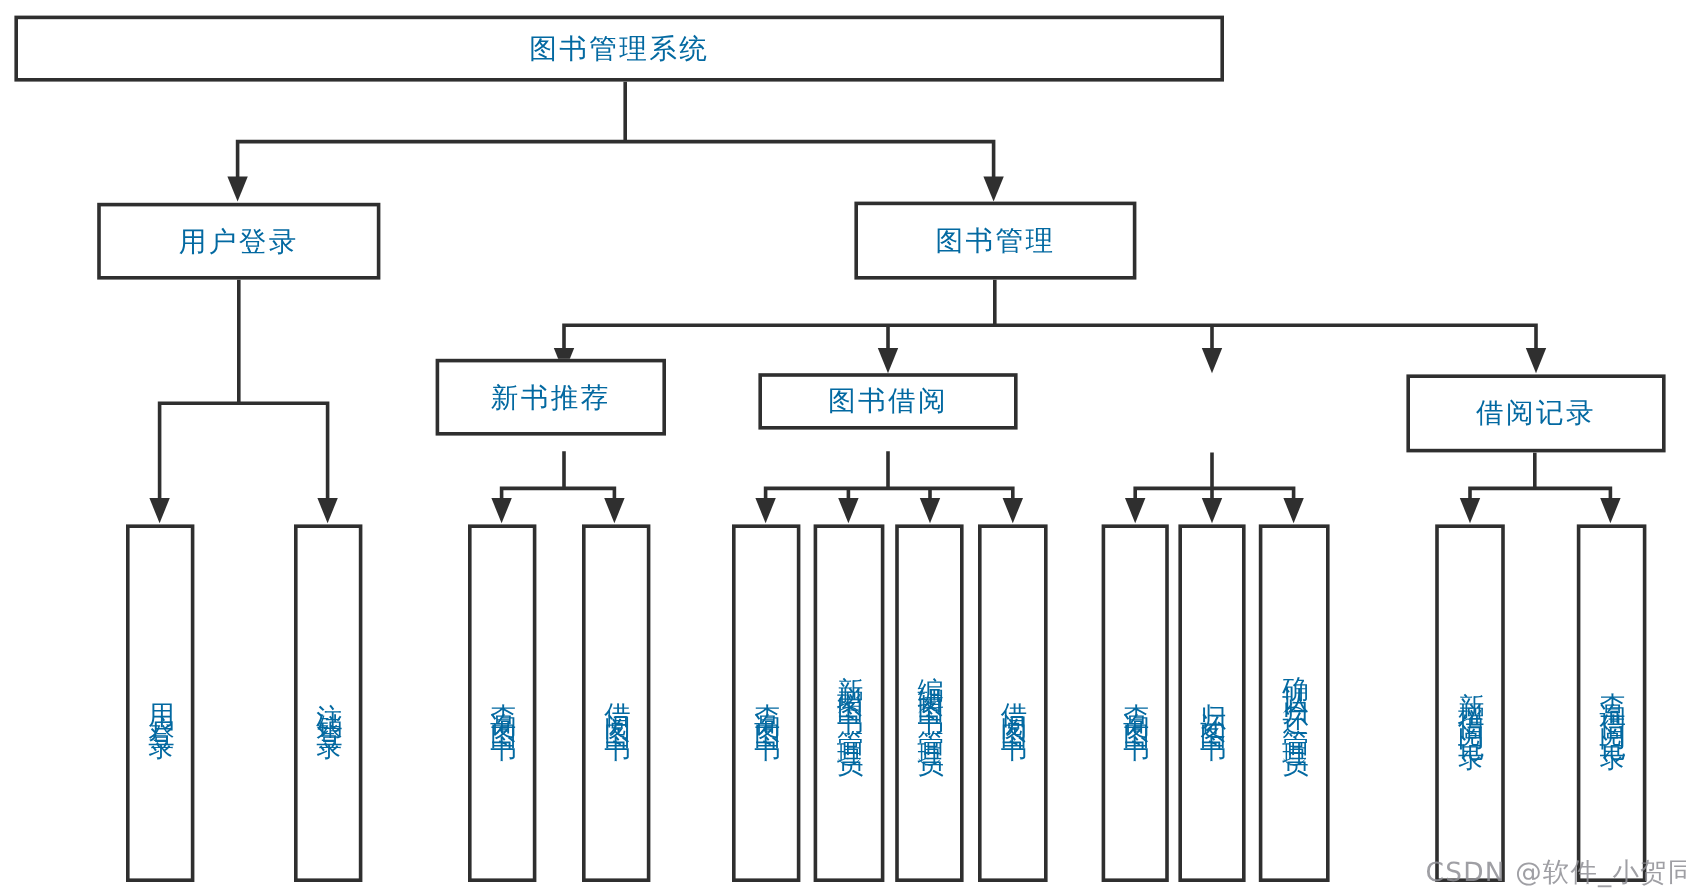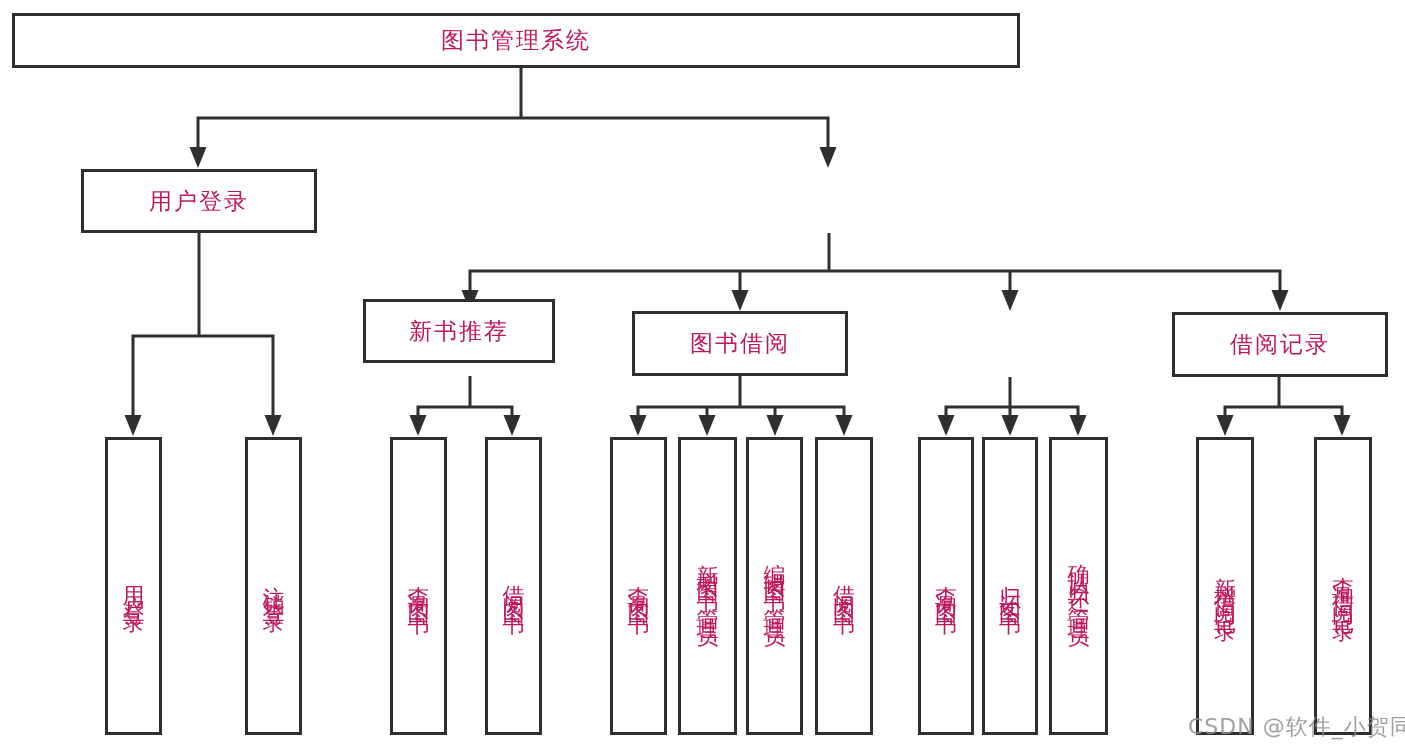--- a/index.html
+++ b/index.html
@@ -19,21 +19,21 @@
     position: absolute;
     left: 0;
     top: 0;
     pointer-events: none;
   }
   .node {
     position: absolute;
     box-sizing: border-box;
     border: 3px solid #2f2f2f;
     background: #ffffff;
-    color: #be185d;
+    color: #0369a1;
     display: flex;
     align-items: center;
     justify-content: center;
     font-size: 23px;
     letter-spacing: 2px;
     text-align: center;
     white-space: nowrap;
   }
   .vnode {
     font-size: 22px;
@@ -95,25 +95,28 @@
     </g>
   </svg>
 
   <div class="node" style="left:12px; top:13px; width:1008px; height:55px;">
     <span>图书管理系统</span>
   </div>
 
   <div class="node" style="left:81px; top:169px; width:236px; height:64px;">
     <span>用户登录</span>
   </div>
+  <div class="node" style="left:712px; top:168px; width:235px; height:65px;">
+    <span>图书管理</span>
+  </div>
 
   <div class="node" style="left:363px; top:299px; width:192px; height:64px;">
     <span>新书推荐</span>
   </div>
-  <div class="node" style="left:632px; top:311px; width:216px; height:65px;">
+  <div class="node" style="left:632px; top:311px; width:216px; height:47px;">
     <span>图书借阅</span>
   </div>
   <div class="node" style="left:1172px; top:312px; width:216px; height:65px;">
     <span>借阅记录</span>
   </div>
 
   <div class="node vnode" style="left:105px; top:437px; width:57px; height:298px;">
     <span class="vtext">用户登录</span>
   </div>
   <div class="node vnode" style="left:245px; top:437px; width:57px; height:298px;">

